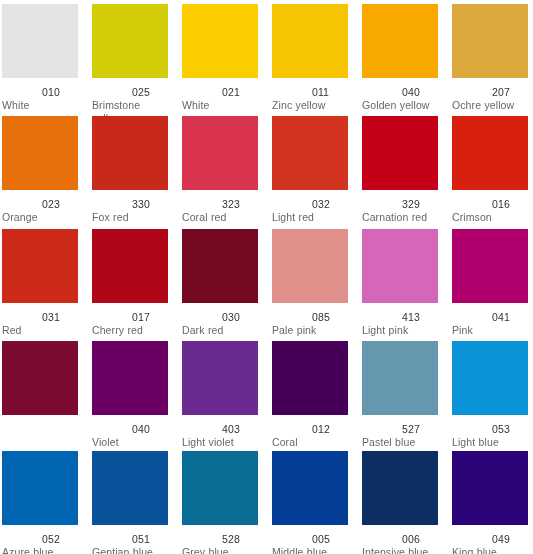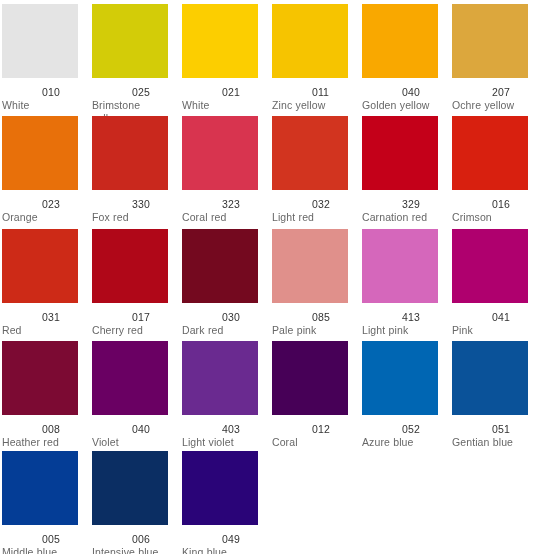--- a/index.html
+++ b/index.html
@@ -125,41 +125,52 @@
     <div class="swatch-cell">
       <div class="swatch-chip" style="background-color: rgb(213, 103, 187);"></div>
       <div class="swatch-label"><span class="swatch-code">413</span> <span class="swatch-name">Light pink</span></div>
     </div>
     <div class="swatch-cell">
       <div class="swatch-chip" style="background-color: rgb(175, 0, 110);"></div>
       <div class="swatch-label"><span class="swatch-code">041</span> <span class="swatch-name">Pink</span></div>
     </div>
     <div class="swatch-cell">
       <div class="swatch-chip" style="background-color: rgb(124, 10, 51);"></div>
-      <div class="swatch-label"><span class="swatch-code">008</span> <span class="swatch-name">Heather red</span></div>
     </div>
     <div class="swatch-cell">
       <div class="swatch-chip" style="background-color: rgb(106, 0, 99);"></div>
       <div class="swatch-label"><span class="swatch-code">040</span> <span class="swatch-name">Violet</span></div>
     </div>
     <div class="swatch-cell">
       <div class="swatch-chip" style="background-color: rgb(106, 42, 144);"></div>
       <div class="swatch-label"><span class="swatch-code">403</span> <span class="swatch-name">Light violet</span></div>
     </div>
     <div class="swatch-cell">
       <div class="swatch-chip" style="background-color: rgb(71, 0, 87);"></div>
       <div class="swatch-label"><span class="swatch-code">012</span> <span class="swatch-name">Coral</span></div>
     </div>
     <div class="swatch-cell">
+      <div class="swatch-chip" style="background-color: rgb(101, 151, 174);"></div>
+      <div class="swatch-label"><span class="swatch-code">527</span> <span class="swatch-name">Pastel blue</span></div>
+    </div>
+    <div class="swatch-cell">
+      <div class="swatch-chip" style="background-color: rgb(10, 147, 215);"></div>
+      <div class="swatch-label"><span class="swatch-code">053</span> <span class="swatch-name">Light blue</span></div>
+    </div>
+    <div class="swatch-cell">
       <div class="swatch-chip" style="background-color: rgb(0, 102, 179);"></div>
       <div class="swatch-label"><span class="swatch-code">052</span> <span class="swatch-name">Azure blue</span></div>
     </div>
     <div class="swatch-cell">
       <div class="swatch-chip" style="background-color: rgb(10, 82, 153);"></div>
       <div class="swatch-label"><span class="swatch-code">051</span> <span class="swatch-name">Gentian blue</span></div>
+    </div>
+    <div class="swatch-cell">
+      <div class="swatch-chip" style="background-color: rgb(9, 109, 150);"></div>
+      <div class="swatch-label"><span class="swatch-code">528</span> <span class="swatch-name">Grey blue</span></div>
     </div>
     <div class="swatch-cell">
       <div class="swatch-chip" style="background-color: rgb(4, 61, 150);"></div>
       <div class="swatch-label"><span class="swatch-code">005</span> <span class="swatch-name">Middle blue</span></div>
     </div>
     <div class="swatch-cell">
       <div class="swatch-chip" style="background-color: rgb(11, 46, 99);"></div>
       <div class="swatch-label"><span class="swatch-code">006</span> <span class="swatch-name">Intensive blue</span></div>
     </div>
     <div class="swatch-cell">

